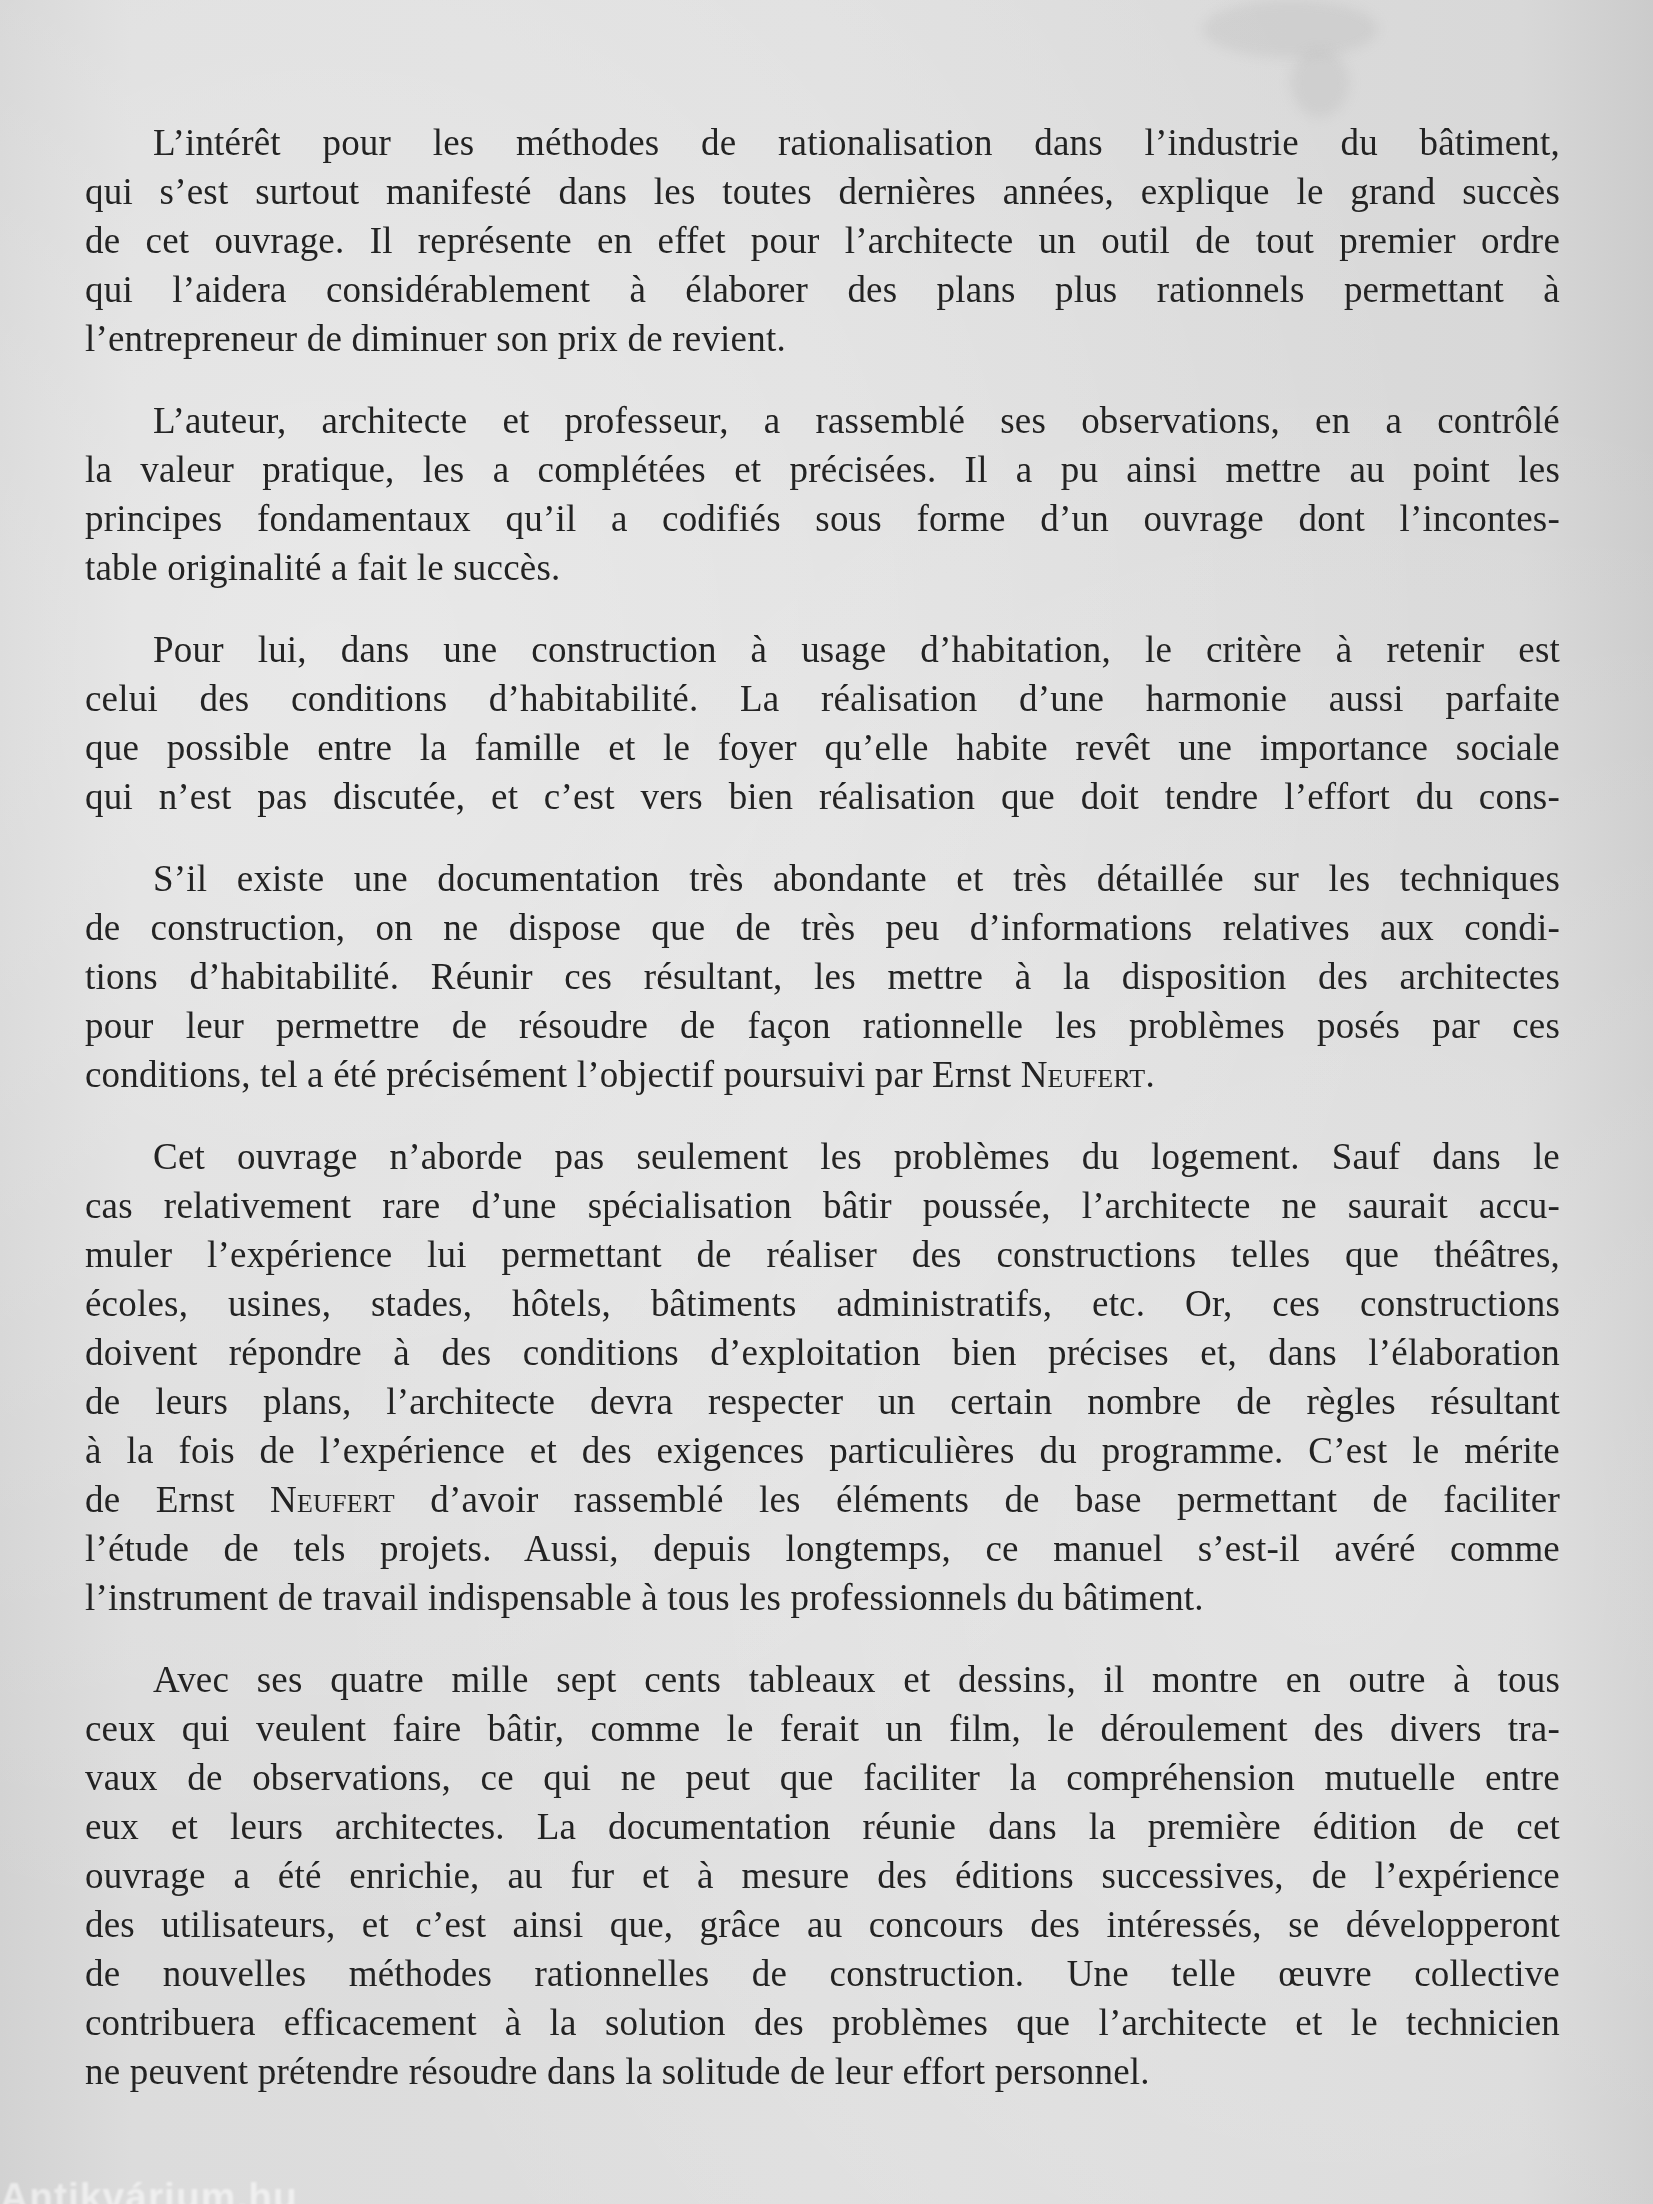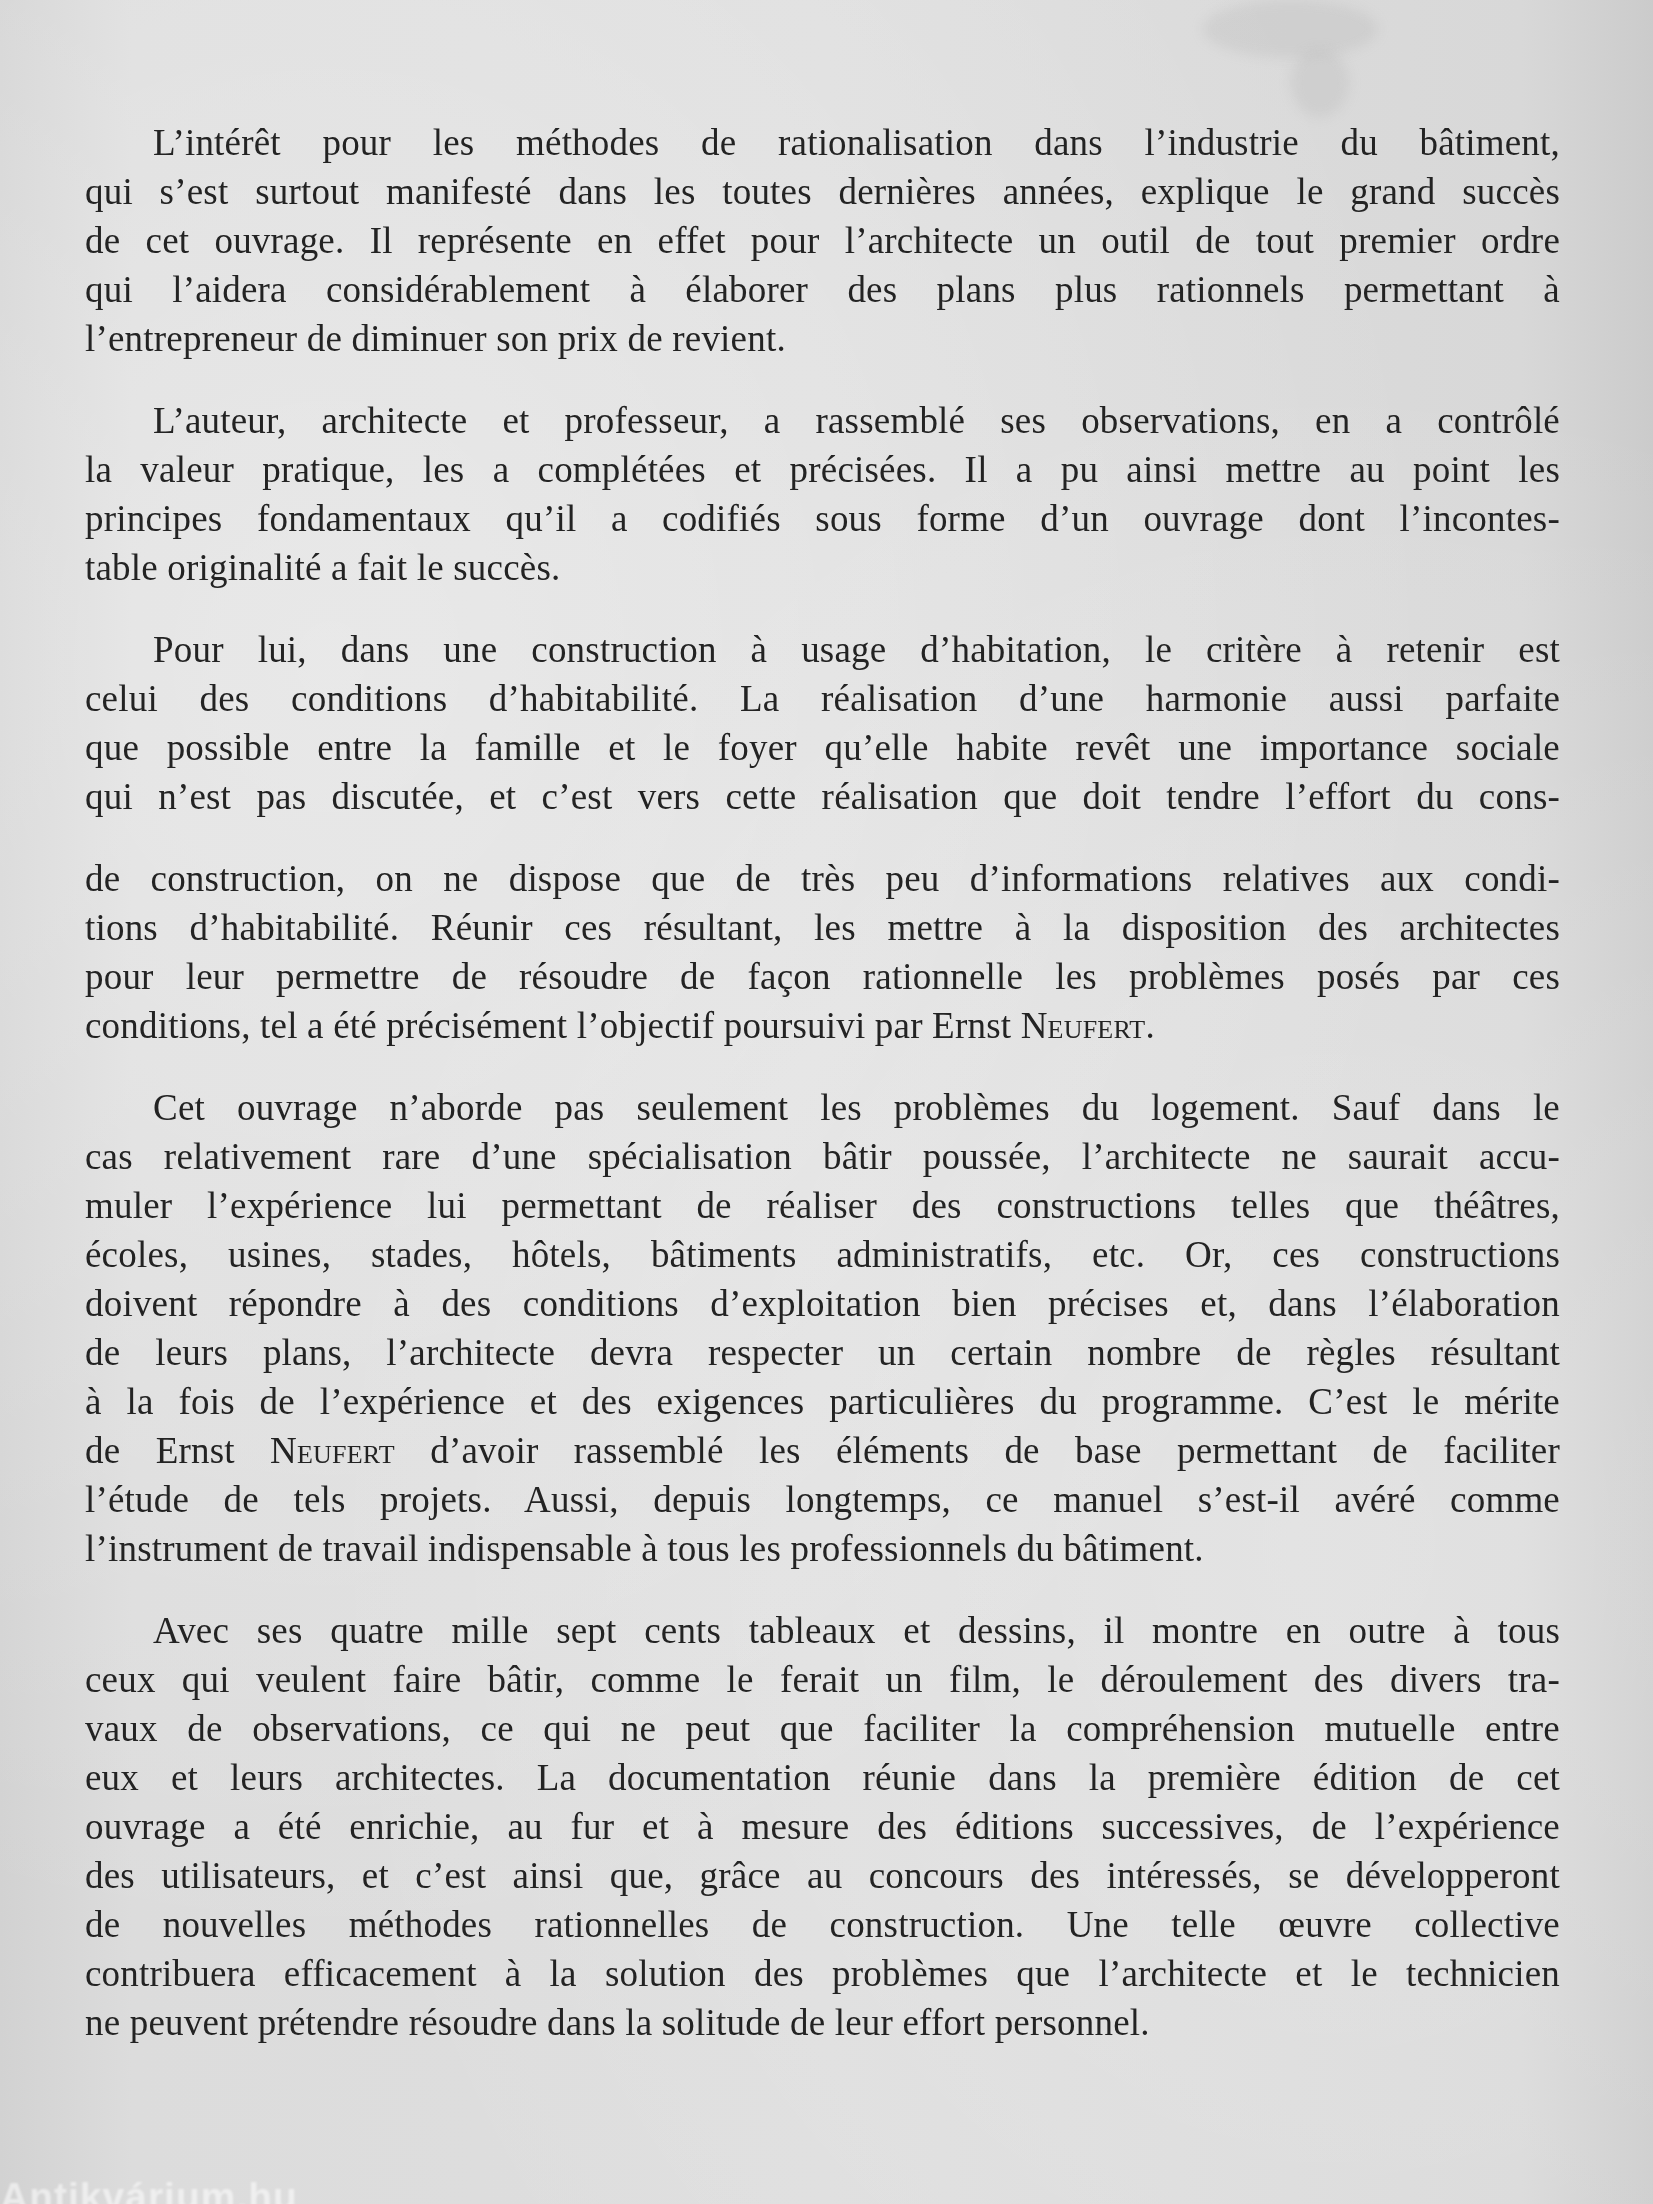--- a/index.html
+++ b/index.html
@@ -92,24 +92,25 @@
       <span class="line first">L’auteur, architecte et professeur, a rassemblé ses observations, en a contrôlé</span>
       <span class="line">la valeur pratique, les a complétées et précisées. Il a pu ainsi mettre au point les</span>
       <span class="line">principes fondamentaux qu’il a codifiés sous forme d’un ouvrage dont l’incontes-</span>
       <span class="line last">table originalité a fait le succès.</span>
     </div>
 
     <div class="paragraph">
       <span class="line first">Pour lui, dans une construction à usage d’habitation, le critère à retenir est</span>
       <span class="line">celui des conditions d’habitabilité. La réalisation d’une harmonie aussi parfaite</span>
       <span class="line">que possible entre la famille et le foyer qu’elle habite revêt une importance sociale</span>
-      <span class="line">qui n’est pas discutée, et c’est vers cette réalisation que doit tendre l’effort du cons-</span>
+      <span class="line">qui n’est pas discutée, et c’est vers bien réalisation que doit tendre l’effort du cons-</span>
     </div>
 
     <div class="paragraph">
+      <span class="line first">S’il existe une documentation très abondante et très détaillée sur les techniques</span>
       <span class="line">de construction, on ne dispose que de très peu d’informations relatives aux condi-</span>
       <span class="line">tions d’habitabilité. Réunir ces résultant, les mettre à la disposition des architectes</span>
       <span class="line">pour leur permettre de résoudre de façon rationnelle les problèmes posés par ces</span>
       <span class="line last">conditions, tel a été précisément l’objectif poursuivi par Ernst <span class="sc">Neufert</span>.</span>
     </div>
 
     <div class="paragraph">
       <span class="line first">Cet ouvrage n’aborde pas seulement les problèmes du logement. Sauf dans le</span>
       <span class="line">cas relativement rare d’une spécialisation bâtir poussée, l’architecte ne saurait accu-</span>
       <span class="line">muler l’expérience lui permettant de réaliser des constructions telles que théâtres,</span>

